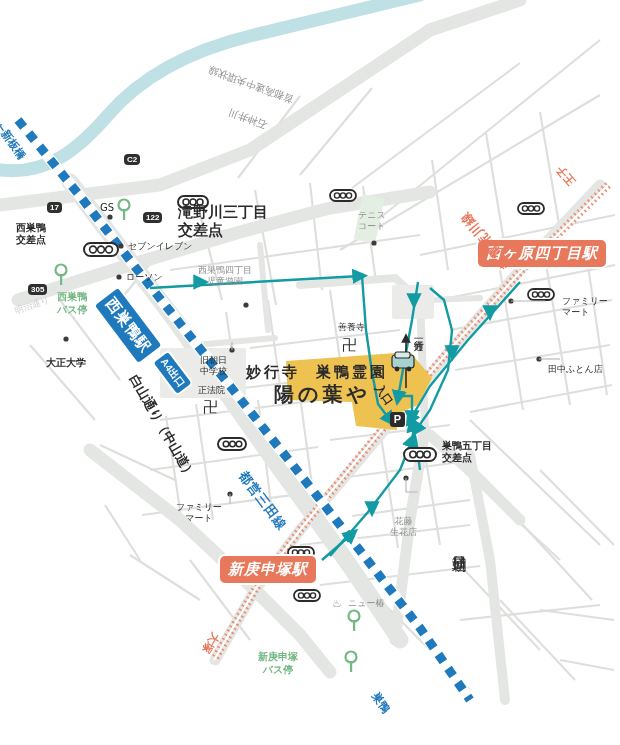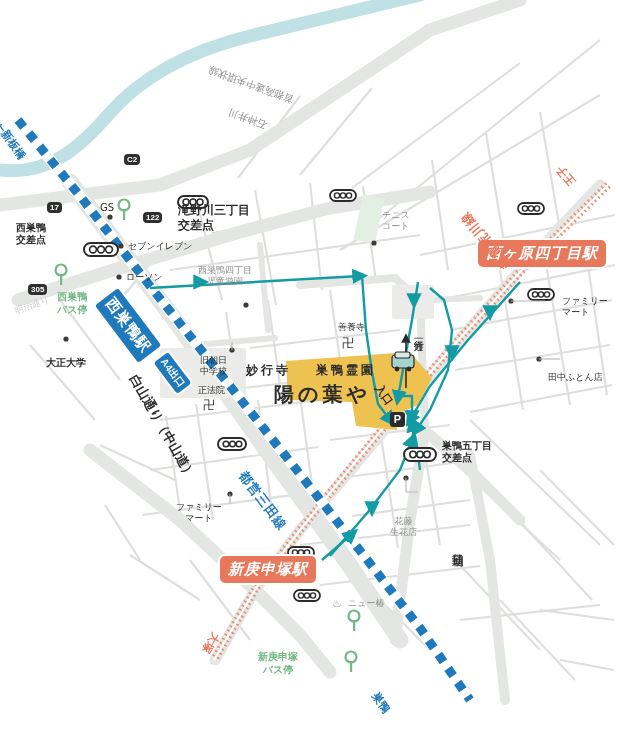--- a/index.html
+++ b/index.html
@@ -9,21 +9,21 @@
   .lbl{position:absolute;white-space:pre;line-height:1.22;}
   .jp{font-family:"DejaVu Sans","Liberation Sans",sans-serif;}
   .t-dark{color:#2b2b2b;}
   .t-grey{color:#8d8d8d;}
   .t-green{color:#74b884;}
   .t-blue{color:#1f79bd;}
   .t-orange{color:#e8785c;}
   .sz9{font-size:9px;}
   .sz10{font-size:10px;}
   .sz11{font-size:11px;}
-  .sz12{font-size:12px;}
+  .sz12{font-size:15px;}
   .sz13{font-size:13px;}
   .sz14{font-size:10px;}
   .sz20{font-size:20px;}
   .bold{font-weight:bold;}
   .ctr{text-align:center;}
   .station-badge{
     position:absolute;background:#e8785c;color:#fff;border-radius:5px;
     padding:4px 8px;font-size:15px;font-weight:bold;letter-spacing:1px;
     box-shadow:0 0 0 2px #fff;
     font-style:italic;
@@ -330,24 +330,24 @@
   <div class="lbl jp sz9 t-dark" style="left:128px;top:241px;">セブンイレブン</div>
   <div class="lbl jp sz9 t-dark" style="left:126px;top:272px;">ローソン</div>
   <div class="lbl jp sz10 t-dark" style="left:46px;top:357px;font-weight:bold;">大正大学</div>
   <div class="lbl jp sz9 t-dark ctr" style="left:200px;top:355px;">旧朝日
 中学校</div>
   <div class="lbl jp sz9 t-dark" style="left:198px;top:385px;">正法院</div>
   <div class="lbl jp sz9 t-dark ctr" style="left:176px;top:502px;">ファミリー
 マート</div>
   <div class="lbl jp sz9 t-dark" style="left:562px;top:296px;">ファミリー
 マート</div>
-  <div class="lbl jp sz9 t-dark" style="left:548px;top:372px;">田中ふとん店</div>
+  <div class="lbl jp sz9 t-dark" style="left:548px;top:364px;">田中ふとん店</div>
   <div class="lbl jp sz9 t-grey ctr" style="left:390px;top:484px;margin-top:32px;">花藤
 生花店</div>
-  <div class="lbl jp sz9 t-grey ctr" style="left:358px;top:210px;padding-left:24px;">テニス
+  <div class="lbl jp sz9 t-grey ctr" style="left:358px;top:210px;">テニス
 コート</div>
   <div class="lbl jp sz9 t-dark" style="left:338px;top:322px;">善養寺</div>
   <div class="lbl jp sz9 t-grey ctr" style="left:198px;top:265px;">西巣鴨四丁目
 児童遊園</div>
   <div class="lbl jp sz9 t-grey" style="left:348px;top:598px;">ニュー椿</div>
 
   <div class="lbl jp sz12 t-dark" style="left:203px;top:398px;">卍</div>
   <div class="lbl jp sz12 t-dark" style="left:342px;top:336px;">卍</div>
   <div class="lbl jp sz11 t-grey" style="left:332px;top:597px;">♨</div>
 

